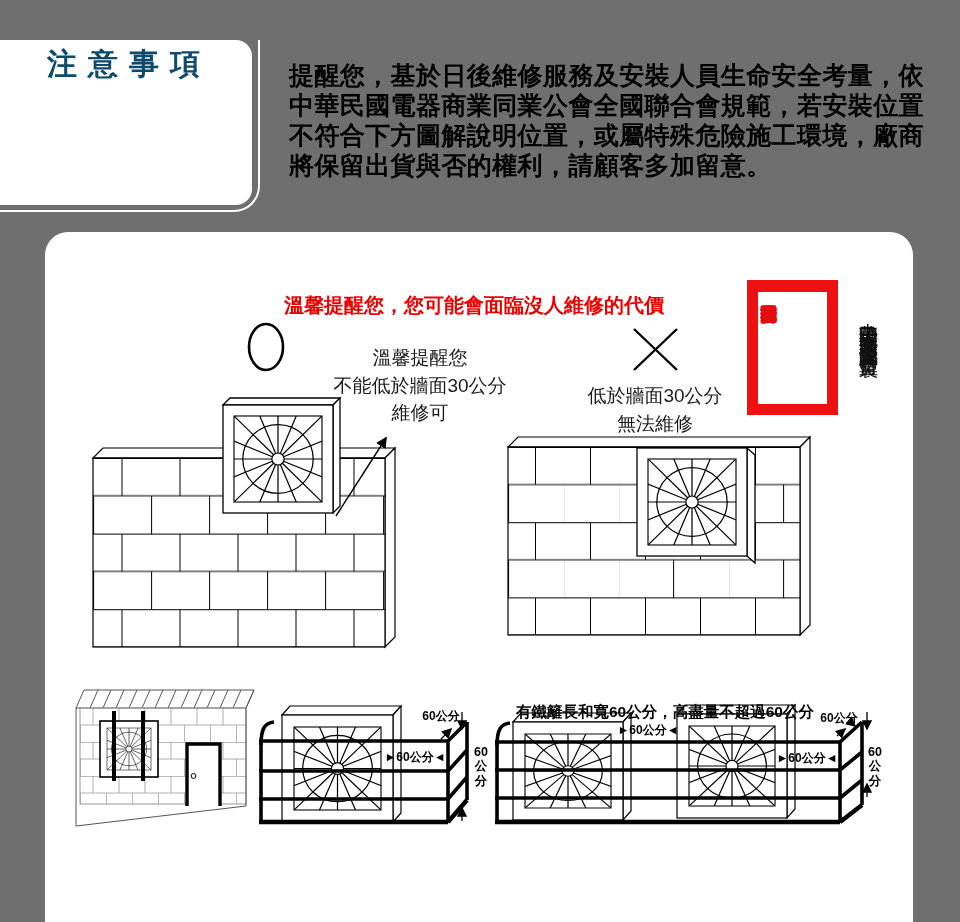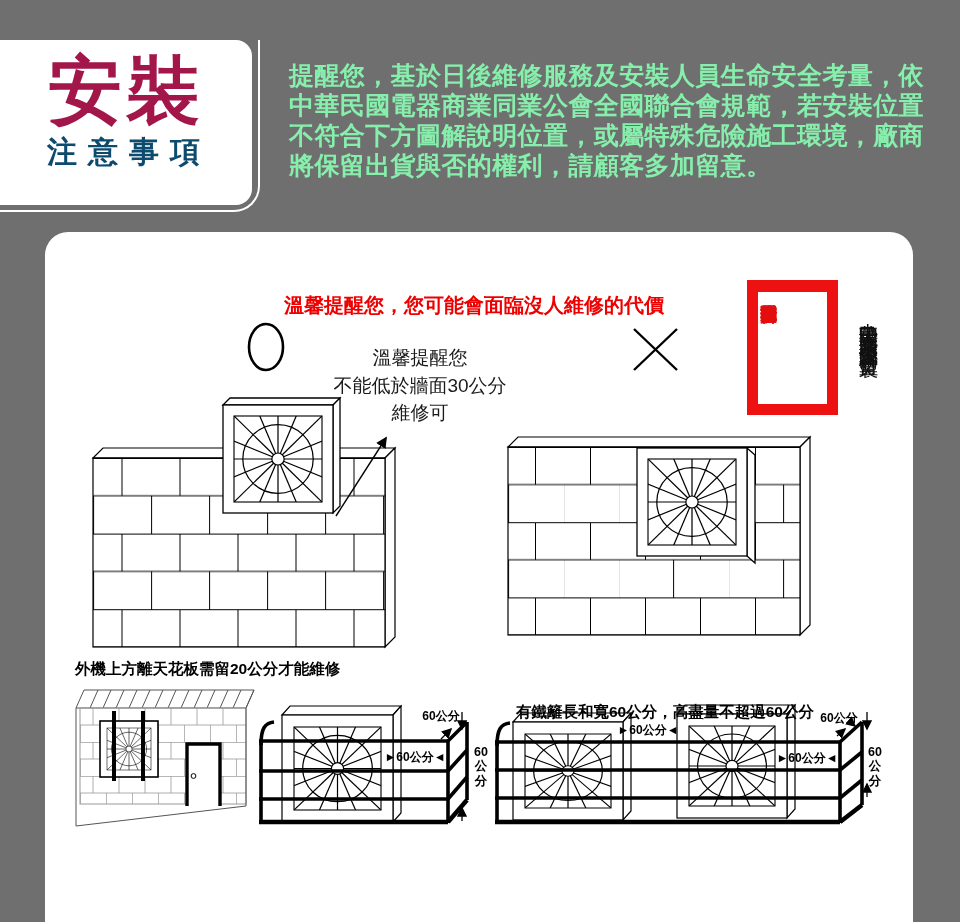--- a/index.html
+++ b/index.html
@@ -7,21 +7,21 @@
        font-family:"Liberation Sans","DejaVu Sans",sans-serif;}
   .abs{position:absolute;}
   
   .title-outline{left:0;top:40px;width:258px;height:170px;border-right:2px solid #fff;
        border-bottom:2px solid #fff;border-bottom-right-radius:26px;}
   .title-box{left:0;top:40px;width:252px;height:165px;background:#fff;
        border-top-right-radius:16px;border-bottom-right-radius:16px;text-align:center;}
   .title-main{margin:14px 0 0 0;font-size:74px;line-height:1.0;font-weight:bold;
        color:#A31649;letter-spacing:4px;}
   .title-sub{margin:4px 0 0 6px;font-size:30px;font-weight:bold;color:#0c4a6e;letter-spacing:11px;}
-  .intro{left:289px;top:60px;width:660px;color:#86efac;font-size:25px;line-height:30px;
+  .intro{left:289px;top:60px;width:660px;color:#000000;font-size:25px;line-height:30px;
        font-weight:bold;letter-spacing:0.4px;white-space:pre-line;}
   
   .panel{left:45px;top:232px;width:868px;height:724px;background:#fff;border-radius:23px;}
   .panel svg{position:absolute;left:0;top:0;}
   .warning{left:179px;top:60px;width:500px;text-align:center;color:#EE0000;
        font-size:20px;font-weight:bold;}
   .lbl{color:#1a1a1a;font-size:19px;line-height:27.5px;text-align:center;white-space:pre-line;}
   .ok-label{left:275px;top:112px;width:200px;}
   .bad-label{left:510px;top:150px;width:200px;}
   .note{color:#000;font-size:15.5px;font-weight:bold;white-space:nowrap;}
@@ -36,21 +36,20 @@
   .stamp-inner{position:absolute;left:11px;top:12px;width:69px;height:112px;background:#fff;
        overflow:hidden;}
   .seal-text{writing-mode:vertical-rl;font-size:16.5px;line-height:1.23;font-weight:bold;
        color:#E30E0E;height:112px;font-family:"Liberation Serif","DejaVu Serif",serif;}
 </style>
 </head>
 <body>
 
 <div class="abs title-outline"></div>
 <div class="abs title-box">
-  <div class="title-main">安裝</div>
   <div class="title-sub">注意事項</div>
 </div>
 <div class="abs intro">提醒您，基於日後維修服務及安裝人員生命安全考量，依
 中華民國電器商業同業公會全國聯合會規範，若安裝位置
 不符合下方圖解說明位置，或屬特殊危險施工環境，廠商
 將保留出貨與否的權利，請顧客多加留意。</div>
 
 <div class="abs panel">
 
   <svg width="868" height="636" viewBox="45 232 868 636">
@@ -210,21 +209,22 @@
         <line x1="867" y1="712" x2="867" y2="729" marker-end="url(#ah)"></line>
         <line x1="867" y1="797" x2="867" y2="784" marker-end="url(#ah)"></line>
       </g>
     </g>
   </svg>
 
   <div class="abs warning">溫馨提醒您，您可能會面臨沒人維修的代價</div>
   <div class="abs lbl ok-label">溫馨提醒您
 不能低於牆面30公分
 維修可</div>
-  <div class="abs note ceiling-note">外機上方離天花板需留20公分才能維修</div>
+  <div class="abs lbl bad-label">低於牆面30公分
+無法維修</div>
   <div class="abs note fence-note">有鐵籬長和寬60公分，高盡量不超過60公分</div>
 
   <div class="abs dim" style="left:366px;top:476px;width:60px;">60公分</div>
   <div class="abs dim" style="left:320px;top:517px;width:100px;">►60公分◄</div>
   <div class="abs dim-v" style="left:427px;top:513px;">60公分</div>
 
   <div class="abs dim" style="left:553px;top:490px;width:100px;">►60公分◄</div>
   <div class="abs dim" style="left:712px;top:518px;width:100px;">►60公分◄</div>
   <div class="abs dim" style="left:764px;top:478px;width:60px;">60公分</div>
   <div class="abs dim-v" style="left:821px;top:513px;">60公分</div>

